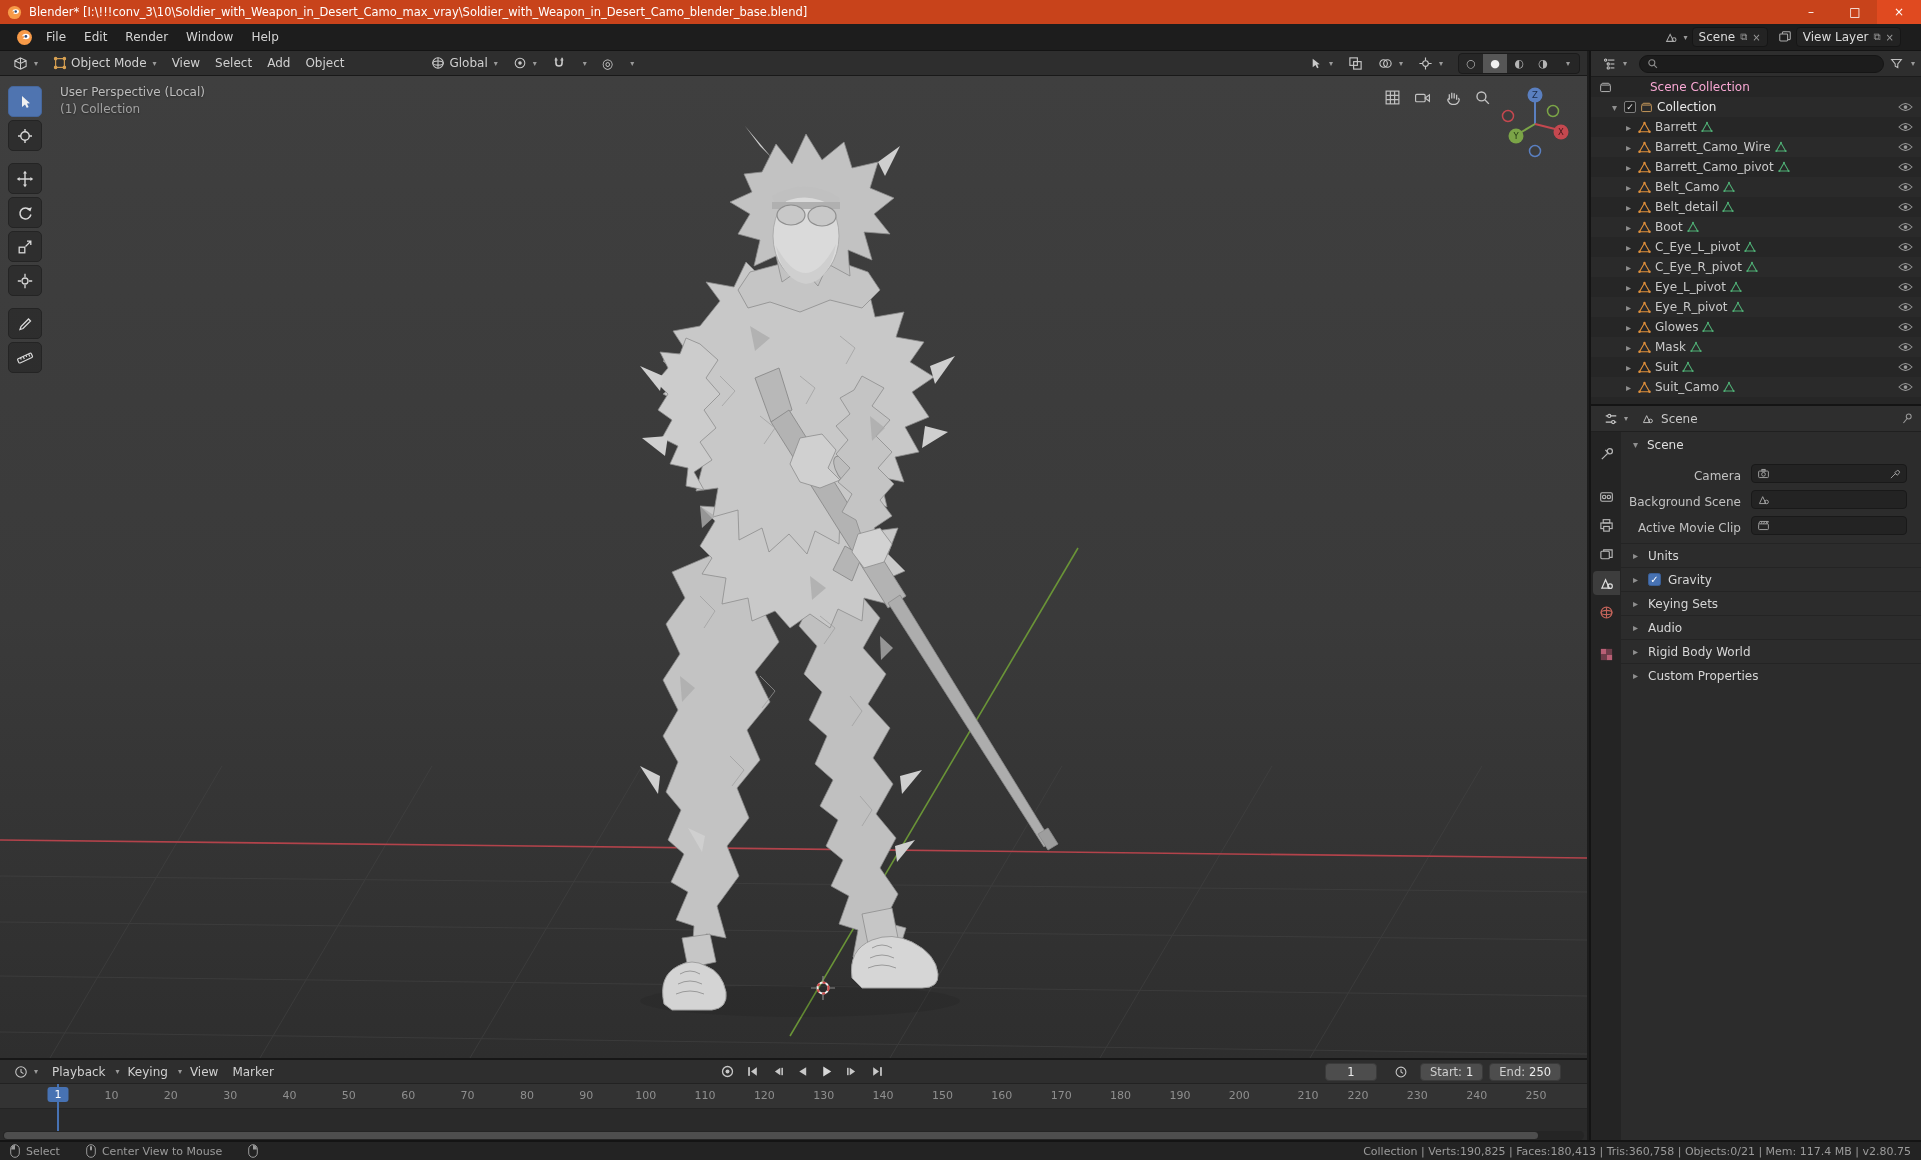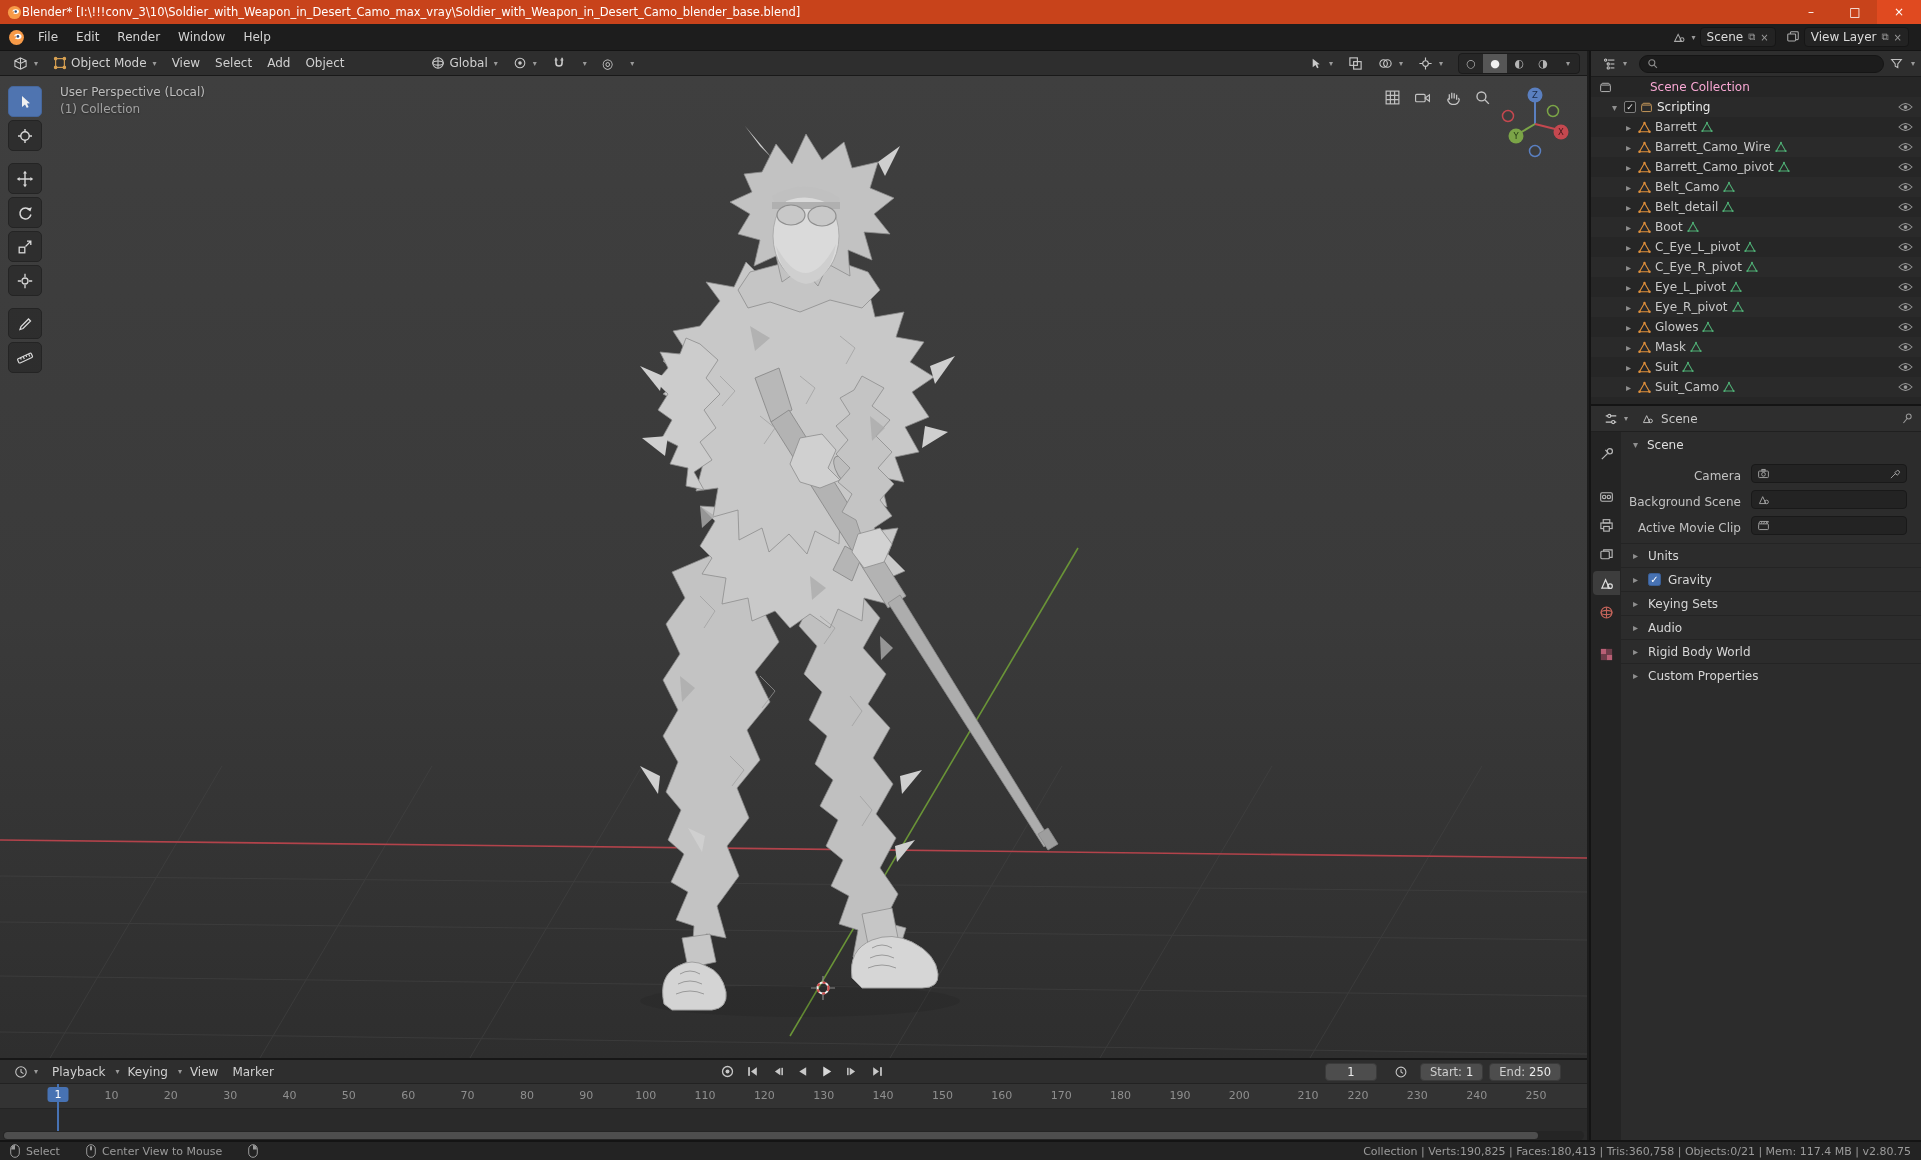--- a/index.html
+++ b/index.html
@@ -6,30 +6,30 @@
   body { background:#0c0c0c; }
   #app { position:relative; width:1921px; height:1160px; overflow:hidden;
          font-family:"DejaVu Sans","Liberation Sans",sans-serif; font-size:12px;
          color:#c8c8c8; background:#1d1d1d; user-select:none; }
   .i { display:inline-flex; align-items:center; justify-content:center; flex:none; }
   .dd { font-size:8px; color:#9a9a9a; margin-left:2px; }
   .tri { color:#8f8f8f; font-size:10px; width:11px; text-align:center; flex:none; }
 
   
   .titlebar { position:absolute; top:0; left:0; right:0; height:24px; background:#c8431b;
-              display:flex; align-items:center; padding-left:7px; }
+              display:flex; align-items:center; gap:7px; padding-left:7px; }
   .titlebar .title { font-size:11.5px; color:#ffffff; white-space:nowrap; }
   .win-btns { margin-left:auto; display:flex; height:100%; }
   .win-btn { width:44px; height:100%; display:flex; align-items:center; justify-content:center;
              color:#fff; font-size:12px; }
   .win-btn.close { background:#e04a20; }
 
   
   .topbar { position:absolute; top:24px; left:0; right:0; height:27px; background:#1d1d1d;
-            display:flex; align-items:center; padding:0 8px; border-bottom:1px solid #141414; }
+            display:flex; align-items:center; padding:0 16px; border-bottom:1px solid #141414; }
   .menu-item { padding:3px 9px; border-radius:3px; color:#d4d4d4; }
   .ws-tabs { display:flex; align-items:stretch; height:100%; margin-left:12px; }
   .ws-tab { display:flex; align-items:center; padding:0 13px; color:#9d9d9d; border-right:1px solid #262626; }
   .ws-tab.active { background:#3d3d3d; color:#efefef; border-radius:6px 6px 0 0; border-right-color:transparent; }
   .ws-add { display:flex; align-items:center; padding:0 10px; color:#a8a8a8; }
   .topbar-right { margin-left:auto; display:flex; align-items:center; gap:10px; padding-right:4px; }
   .selector { display:flex; align-items:center; gap:4px; }
   .sel-field { display:flex; align-items:center; gap:5px; height:20px; background:#232323;
                border:1px solid #161616; border-radius:4px; padding:0 6px; color:#dcdcdc; }
   .mini-ic { color:#9a9a9a; font-size:10px; }
@@ -638,21 +638,21 @@
           </svg>
         <span class="name">Scene Collection</span>
       </div>
       <div class="outl-row coll">
         <span class="tri">▾</span>
         <span class="obox">✓</span>
         <svg class="i" width="13" height="13" viewBox="0 0 16 16">
             <rect x="2" y="5" width="12" height="8" rx="1" fill="none" stroke="#c99a5b" stroke-width="1.2"></rect>
             <path d="M2,5 L4,2.8 H12 L14,5" fill="none" stroke="#c99a5b" stroke-width="1.2"></path>
           </svg>
-        <span class="name">Scripting</span>
+        <span class="name">Collection</span>
         <span class="i eye-right">
           <svg width="15" height="10" viewBox="0 0 16 10">
               <path d="M1,5 Q8,-2.5 15,5 Q8,12.5 1,5 Z" fill="none" stroke="#9a9a9a" stroke-width="1.1"></path>
               <circle cx="8" cy="5" r="2" fill="#9a9a9a"></circle>
             </svg>
         </span>
       </div>
 
         <div class="outl-row obj">
           <span class="tri">▸</span>

